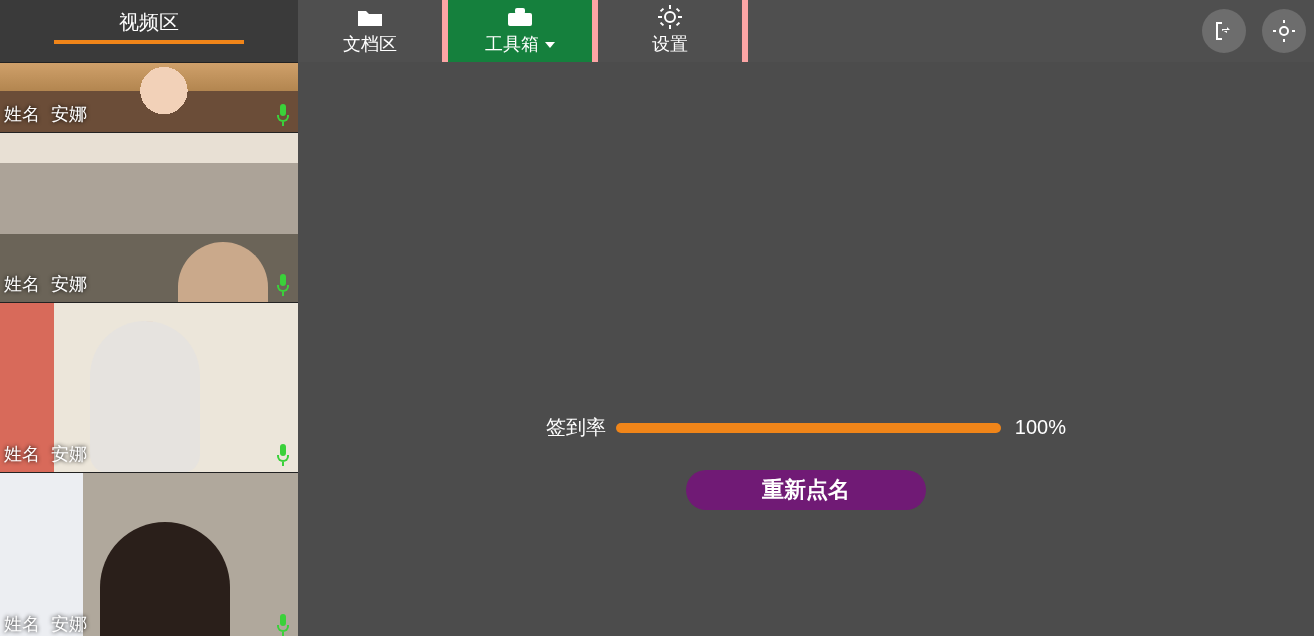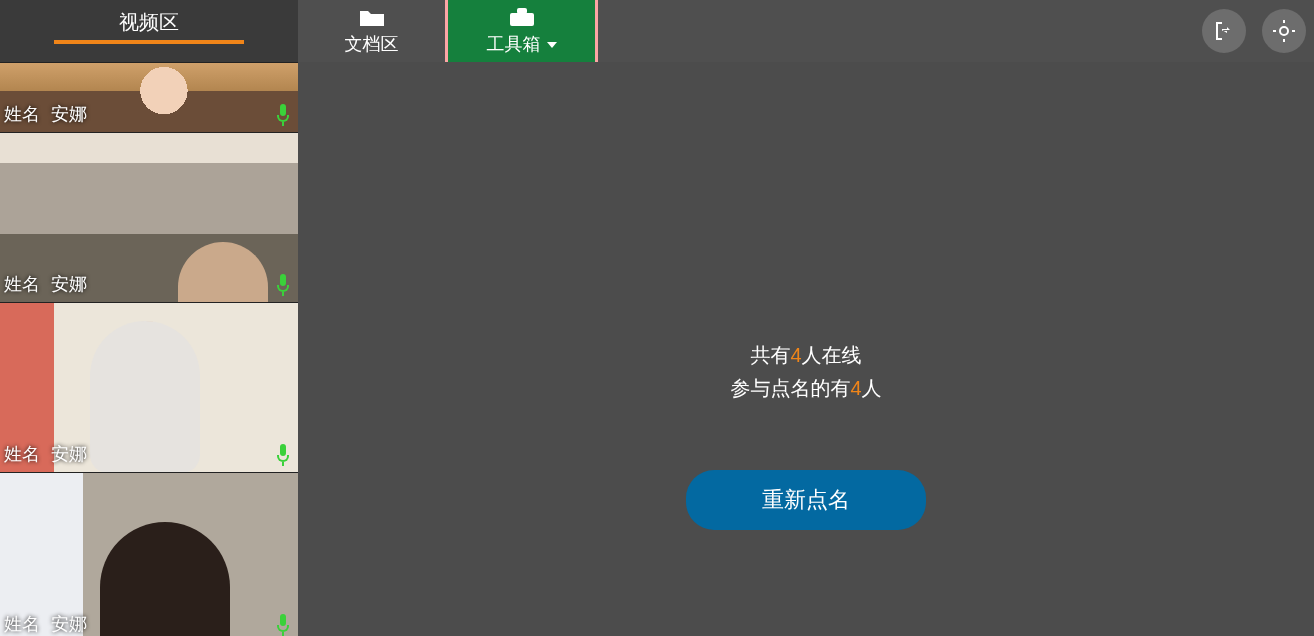--- a/index.html
+++ b/index.html
@@ -50,21 +50,21 @@
   .thumb.t4 { background: linear-gradient(90deg,#eceef2 0 28%, #b0a89c 28% 100%); position:relative;}
   .thumb.t4::after{content:"";position:absolute;left:100px;bottom:0;width:130px;height:120px;background:#2a1f1a;border-radius:70px 70px 0 0;}
 
   
   .toolbar {
     position: absolute; left: 298px; top: 0; right: 0; height: 62px;
     background: #4f4f4f; display: flex; align-items: stretch;
   }
   .tool {
     width: 150px; display:flex; flex-direction:column; align-items:center; justify-content:center;
-    color:#fff; font-size:18px; cursor:pointer; border-right:3px solid #fca5a5;
+    color:#fff; font-size:18px; cursor:pointer; border-right:6px solid #fca5a5;
   }
   .tool.active { background:#15803d; }
   .tool .ic { width:26px; height:22px; margin-bottom:4px; display:flex; align-items:center; justify-content:center; }
   .tool .caret { display:inline-block; margin-left:6px; width:0;height:0;border-left:5px solid transparent;border-right:5px solid transparent;border-top:6px solid #fff; vertical-align:middle;}
   .toolbar-spacer { flex:1; }
   .round-btn {
     width:44px; height:44px; border-radius:50%; background:#6d6d6d; margin:9px 8px;
     display:flex; align-items:center; justify-content:center; cursor:pointer;
   }
 
@@ -94,22 +94,22 @@
     position:absolute; top:352px; left:50%; transform:translateX(-50%);
     width:520px; display:flex; align-items:center; color:#fff; font-size:20px;
   }
   .progress-wrap .lbl { margin-right:10px; white-space:nowrap;}
   .progress-bar { flex:1; height:10px; border-radius:6px; background:#777; overflow:hidden;}
   .progress-fill { height:100%; background:#f08519; }
   .progress-wrap .pct { margin-left:14px; }
 
   .redo-btn {
     position:absolute; top:408px; left:50%; transform:translateX(-50%);
-    width:240px; height:60px; border-radius:28px; background:#0369a1; color:#fff;
-    font-size:22px; display:flex; align-items:center; justify-content:center; cursor:pointer;
+    width:240px; height:40px; border-radius:28px; background:#701a75; color:#fff;
+    font-size:22px; display:flex; align-items:center; justify-content:center; cursor:pointer;font-weight:bold;
   }
 
   
   svg { display:block; }
   .white { fill:#fff; }
   .whiteStroke { stroke:#fff; fill:none; stroke-width:2; }
 </style>
 </head>
 <body>
 
@@ -190,20 +190,38 @@
       <svg width="26" height="20">
           <rect class="white" x="1" y="6" width="24" height="13" rx="2"></rect>
           <rect class="white" x="8" y="1" width="10" height="6" rx="2"></rect>
         </svg>
     </span>
     <span>
       <span>工具箱</span><span class="caret"></span>
     </span>
   </div>
 
+  <div class="tool">
+    <span class="ic">
+      <svg width="24" height="24">
+          <circle class="whiteStroke" cx="12" cy="12" r="5"></circle>
+          <g class="white">
+            <rect x="11" y="0" width="2" height="4"></rect>
+            <rect x="11" y="20" width="2" height="4"></rect>
+            <rect x="0" y="11" width="4" height="2"></rect>
+            <rect x="20" y="11" width="4" height="2"></rect>
+            <rect x="3" y="3" width="2" height="4" transform="rotate(45 4 5)"></rect>
+            <rect x="19" y="17" width="2" height="4" transform="rotate(45 20 19)"></rect>
+            <rect x="19" y="3" width="2" height="4" transform="rotate(-45 20 5)"></rect>
+            <rect x="3" y="17" width="2" height="4" transform="rotate(-45 4 19)"></rect>
+          </g>
+        </svg>
+    </span>
+    <span>设置</span>
+  </div>
 
   <div class="toolbar-spacer"></div>
 
   <div class="round-btn">
     <span>
       <svg width="22" height="22">
           <path class="whiteStroke" d="M9 3H4v16h5"></path>
           <path class="white" d="M9 10h8l-3-3v2H9v2h5v2z"></path>
         </svg>
     </span>
@@ -317,27 +335,26 @@
           <rect class="white" x="11" y="20" width="2" height="5"></rect>
           <path class="white" d="M17 20l4-3v6z"></path>
         </svg>
       </span>
     <span>批量上麦</span>
   </div>
 </div>
 
 <div class="main">
 
-  <div class="status">
-    <div>
-      <span>共有</span><span class="num">4</span><span>人在线</span>
-    </div>
-    <div class="line2">
-      <span>参与点名的有</span><span class="num">4</span><span>人</span>
-    </div>
-  </div>
-
+
+  <div class="progress-wrap">
+    <span class="lbl">签到率</span>
+    <div class="progress-bar">
+      <div class="progress-fill" style="width:100%"></div>
+    </div>
+    <span class="pct">100%</span>
+  </div>
 
   <div class="redo-btn">
     <span>重新点名</span>
   </div>
 
 </div>
 
 </body></html>

